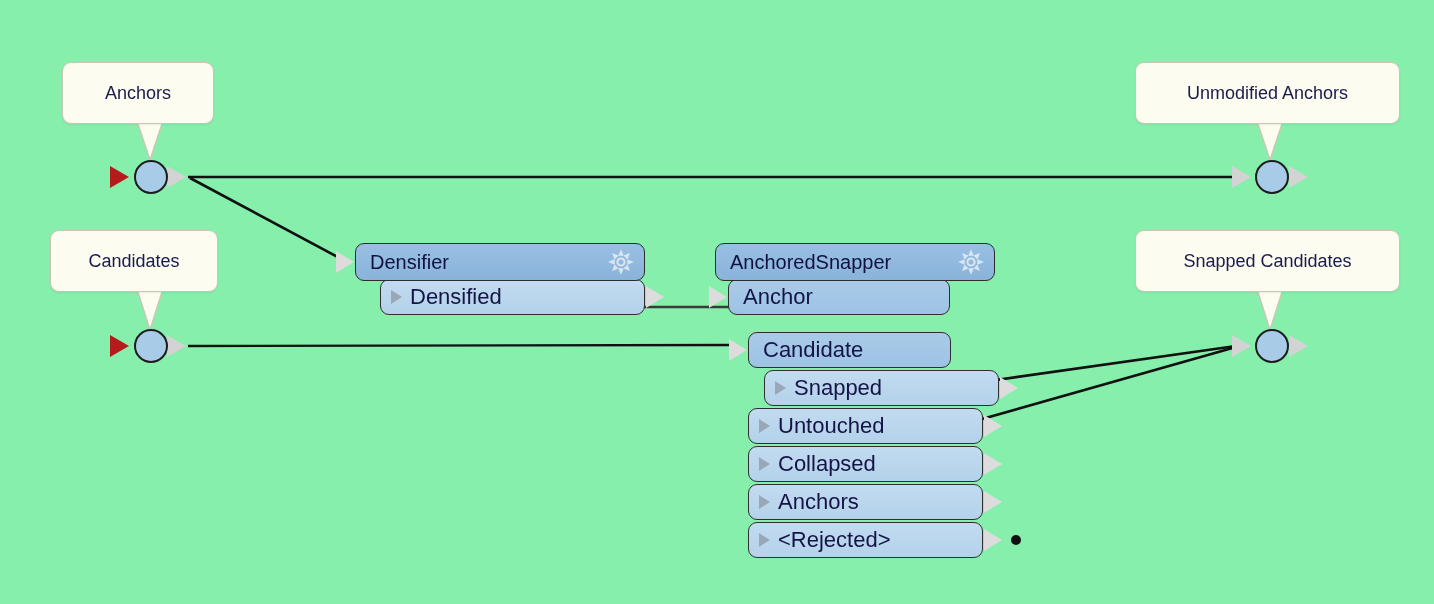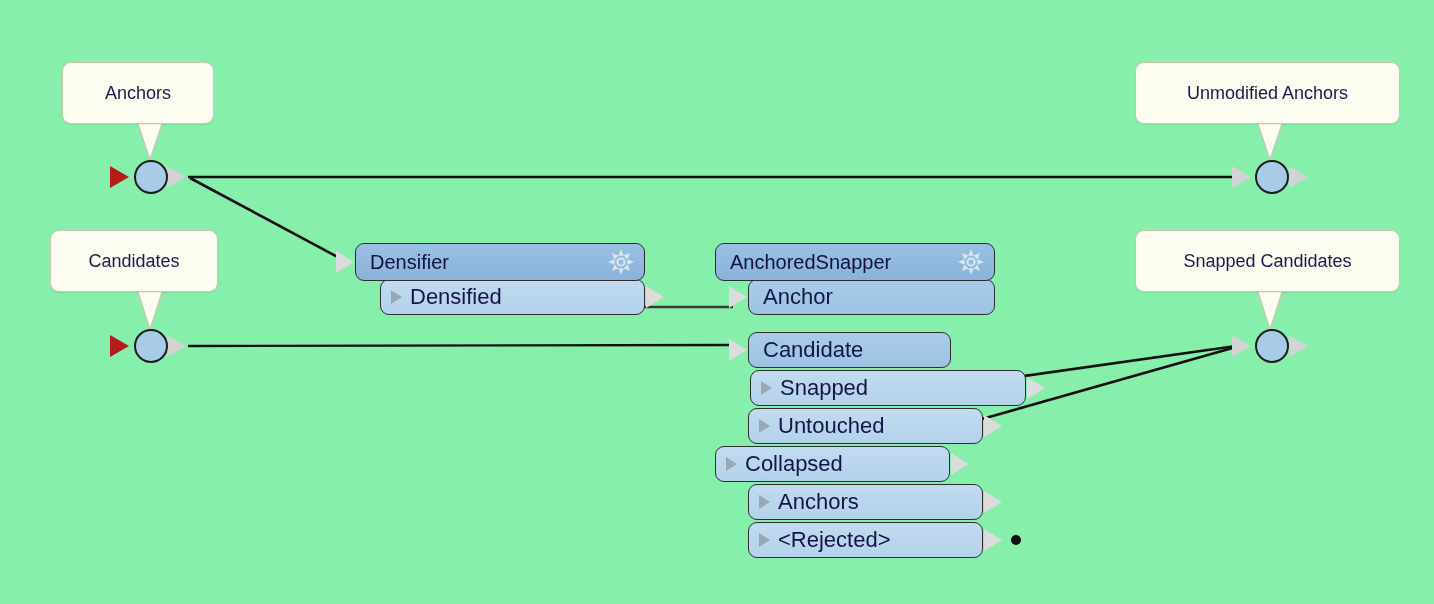--- a/index.html
+++ b/index.html
@@ -250,51 +250,51 @@
           <path d="M2.6 12 L5.2 10.9 L5.2 13.1 Z"></path>
           <path d="M21.4 12 L18.8 13.1 L18.8 10.9 Z"></path>
           <path d="M5.4 5.4 L8.0 6.4 L6.4 8.0 Z"></path>
           <path d="M18.6 18.6 L16.0 17.6 L17.6 16.0 Z"></path>
           <path d="M18.6 5.4 L17.6 8.0 L16.0 6.4 Z"></path>
           <path d="M5.4 18.6 L6.4 16.0 L8.0 17.6 Z"></path>
         </g>
       </svg>
     </div>
 
-    <div class="rowwrap" style="margin-left:33px; width:247px; margin-top:-2px;">
+    <div class="rowwrap" style="margin-left:13px; width:222px; margin-top:-2px;">
       <div class="mod-row row-in">
         <span class="row-label">Anchor</span>
         <div class="row-arrow in"></div>
       </div>
     </div>
 
     <div class="rowwrap" style="margin-left:33px; width:203px; margin-top:17px;text-align:right;">
       <div class="mod-row row-in">
         <span class="row-label">Candidate</span>
         <div class="row-arrow in"></div>
       </div>
     </div>
 
-    <div class="rowwrap" style="margin-left:35px; width:276px; margin-top:2px;">
+    <div class="rowwrap" style="margin-left:49px; width:235px; margin-top:2px;">
       <div class="mod-row row-out">
         <span class="expander"></span>
         <span class="row-label">Snapped</span>
         <div class="row-arrow out"></div>
       </div>
     </div>
 
     <div class="rowwrap" style="margin-left:33px; width:235px; margin-top:2px;">
       <div class="mod-row row-out">
         <span class="expander"></span>
         <span class="row-label">Untouched</span>
         <div class="row-arrow out"></div>
       </div>
     </div>
 
-    <div class="rowwrap" style="width:235px; margin-top:2px;">
+    <div class="rowwrap" style="margin-left:33px; width:235px; margin-top:2px;">
       <div class="mod-row row-out">
         <span class="expander"></span>
         <span class="row-label">Collapsed</span>
         <div class="row-arrow out"></div>
       </div>
     </div>
 
     <div class="rowwrap" style="margin-left:33px; width:235px; margin-top:2px;">
       <div class="mod-row row-out">
         <span class="expander"></span>

